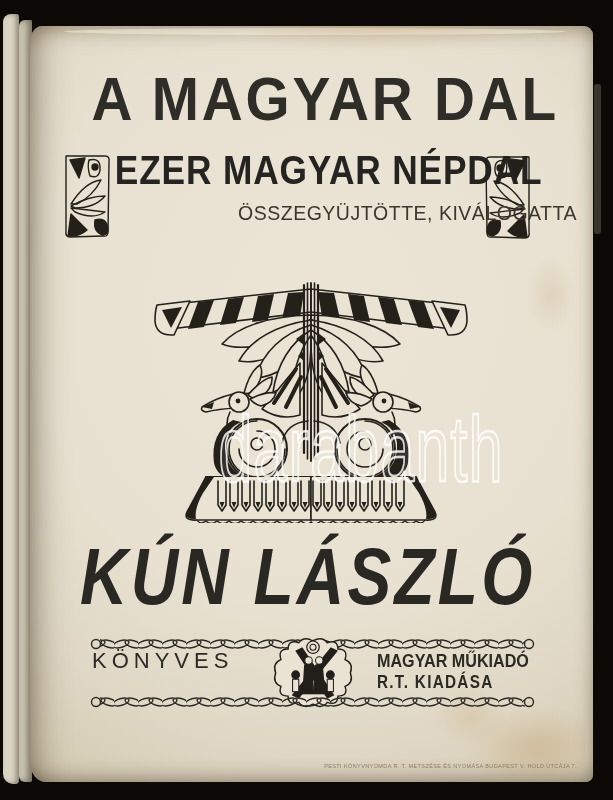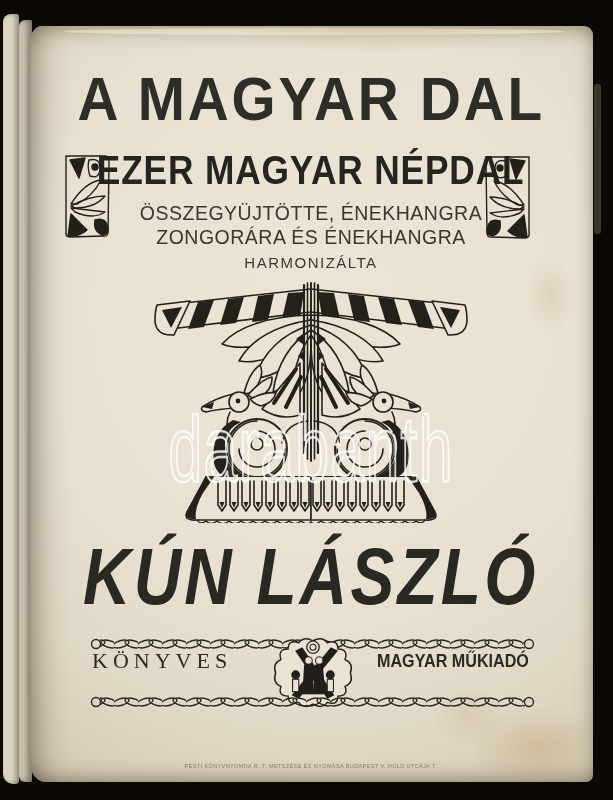--- a/index.html
+++ b/index.html
@@ -23,21 +23,21 @@
   .page::before{content:'';position:absolute;left:6%;right:5%;top:2px;height:7px;
         background:rgba(255,250,235,.45);border-radius:50%;}
   .stain1{position:absolute;right:8px;bottom:6px;width:160px;height:95px;pointer-events:none;
         background:radial-gradient(60% 60% at 70% 70%, rgba(178,130,62,.26), rgba(178,130,62,0) 72%),
                    radial-gradient(34% 44% at 28% 38%, rgba(178,130,62,.16), rgba(178,130,62,0) 70%);}
   .stain2{position:absolute;right:14px;top:230px;width:70px;height:130px;pointer-events:none;
         background:radial-gradient(50% 40% at 60% 30%, rgba(160,120,60,.14), rgba(160,120,60,0) 75%);}
   .stain3{position:absolute;left:35%;top:0;width:300px;height:42px;pointer-events:none;
         background:radial-gradient(60% 80% at 50% 0%, rgba(196,158,92,.22), rgba(196,158,92,0) 80%);}
   
-  .cline{position:absolute;left:0;right:1px;text-align:center;color:#2f2d27;white-space:nowrap;}
+  .cline{position:absolute;left:0;right:16px;text-align:right;color:#2f2d27;white-space:nowrap;}
   .cline>span{display:inline-block;transform-origin:center;}
   #title{top:38px;}
   #title>span{font-size:61px;font-weight:700;letter-spacing:3px;transform:scaleX(.93);color:#2f2d27;}
   #subtitle{top:121px;}
   #subtitle>span{font-size:41px;font-weight:800;letter-spacing:1px;transform:scaleX(.86);color:#262420;}
   #credit1{top:176px;}
   #credit1>span,#credit2>span{font-size:19.5px;letter-spacing:.5px;color:#3a372f;font-weight:400;}
   #credit2{top:200px;}
   #credit3{top:228px;}
   #credit3>span{font-size:15px;letter-spacing:1.5px;color:#3a372f;}
@@ -53,21 +53,21 @@
         color:rgba(255,255,255,.08);-webkit-text-stroke:2.5px rgba(255,255,255,.82);}
   
   .orn-side{position:absolute;width:50px;height:88px;}
   #orn-left{left:33px;top:126px;}
   #orn-right{left:452px;top:127px;}
   #orn-center{position:absolute;left:110px;top:255px;width:342px;height:242px;}
   
   .pubband{position:absolute;left:60px;top:611px;width:445px;height:72px;}
   .rope{position:absolute;left:0;width:445px;height:14px;}
   .rope.top{top:0;} .rope.bot{bottom:0;}
-  .publeft{position:absolute;left:2px;top:14px;text-align:left;color:#2c2a24;font-family:Liberation Serif, serif;}
+  .publeft{position:absolute;left:2px;top:14px;text-align:left;color:#2c2a24;}
   .publeft div{font-size:22px;letter-spacing:5px;line-height:20px;font-weight:400;white-space:nowrap;}
   .pubright{position:absolute;right:0;width:158px;top:14px;text-align:left;color:#2c2a24;}
   .pubright div{line-height:20px;white-space:nowrap;}
   .pubright .r1>span{display:inline-block;font-size:19px;font-weight:700;transform:scaleX(.85);transform-origin:left;}
   .pubright .r2>span{display:inline-block;font-size:18px;font-weight:700;letter-spacing:1.5px;transform:scaleX(.85);transform-origin:left;}
   .publogo{position:absolute;left:50%;top:-4px;transform:translateX(-50%);width:98px;height:80px;}
 </style>
 </head>
 <body>
 
@@ -120,27 +120,21 @@
         <circle cx="32" cy="15" r="3" fill="#232019"></circle>
         <path d="M8,52 Q22,30 38,28 Q30,44 14,52 Z"></path>
         <path d="M8,54 Q26,44 42,44 Q32,56 12,56 Z"></path>
         <path d="M8,56 Q26,58 42,60 Q30,68 12,60 Z"></path>
         <path d="M5,84 L8,62 L24,78 Q16,85 5,84 Z" fill="#232019"></path>
         <path d="M45,78 Q44,64 32,68 Q30,80 40,83 Q45,82 45,78 Z" fill="#232019"></path>
       </g>
     </svg>
 
     <div id="credit1" class="cline">
-      <span>ÖSSZEGYÜJTÖTTE, ÉNEKHANGRA</span>
-    </div>
-    <div id="credit2" class="cline">
-      <span>ZONGORÁRA ÉS ÉNEKHANGRA</span>
-    </div>
-    <div id="credit3" class="cline">
-      <span>HARMONIZÁLTA</span>
+      <span>ÖSSZEGYÜJTÖTTE, KIVÁLOGATTA</span>
     </div>
 
     <svg id="orn-center" viewBox="0 0 342 242">
       <defs>
         <g id="halfL" stroke="#24211b" stroke-width="1.6" fill="none" stroke-linejoin="round" stroke-linecap="round">
           <path d="M171,8 L44,22 Q20,25 17,38 Q15,49 30,48 L171,31 Z" fill="#eae3d3"></path>
           <path d="M58,21 L74,19 L64,46 L48,48 Z" fill="#24211b" stroke="none"></path>
           <path d="M88,18 L104,16 L96,42 L80,44 Z" fill="#24211b" stroke="none"></path>
           <path d="M118,15 L134,13 L128,39 L112,41 Z" fill="#24211b" stroke="none"></path>
           <path d="M148,12 L164,11 L160,36 L142,38 Z" fill="#24211b" stroke="none"></path>
@@ -232,20 +226,21 @@
         <circle cx="69.5" cy="47" r="5" fill="#221f1a"></circle>
         <circle cx="45" cy="31" r="4.2" fill="#eae3d3" stroke="#24211b" stroke-width="1.2"></circle>
         <path d="M40,36 Q45,34 49,36 L51,68 L38,68 Z" fill="#221f1a"></path>
         <circle cx="57" cy="31" r="4.2" fill="#eae3d3" stroke="#24211b" stroke-width="1.2"></circle>
         <path d="M52,36 Q57,34 61,36 L64,68 L50,68 Z" fill="#221f1a"></path>
         <path d="M34,68 L66,68" stroke="#24211b" stroke-width="2"></path>
       </svg>
 
       <div class="pubright">
         <div class="r1"><span>MAGYAR MŰKIADÓ</span></div>
+        <div class="r2"><span>R.T. KIADÁSA</span></div>
       </div>
 
       <svg class="rope bot" viewBox="0 0 445 14" preserveAspectRatio="none">
         <rect x="10" y="0" width="425" height="14" fill="url(#ropePat)"></rect>
         <circle cx="6" cy="7" r="4.5" fill="none" stroke="#2c2a25" stroke-width="1.4"></circle>
         <circle cx="439" cy="7" r="4.5" fill="none" stroke="#2c2a25" stroke-width="1.4"></circle>
       </svg>
     </div>
 
 

